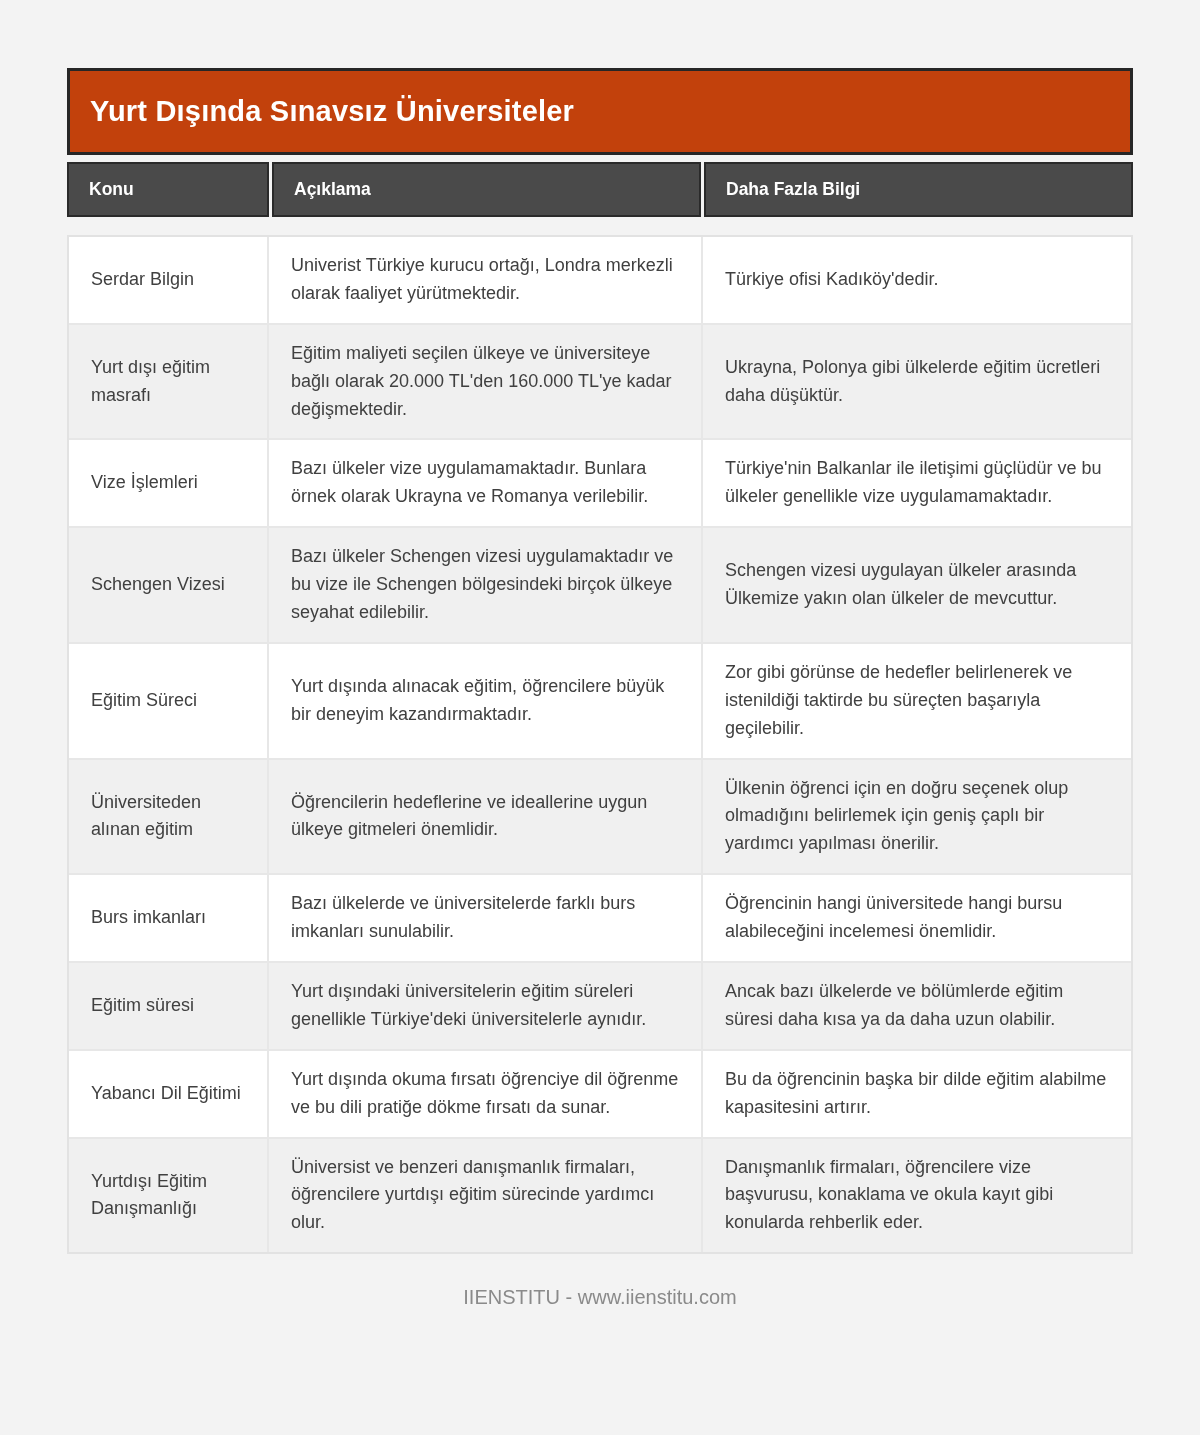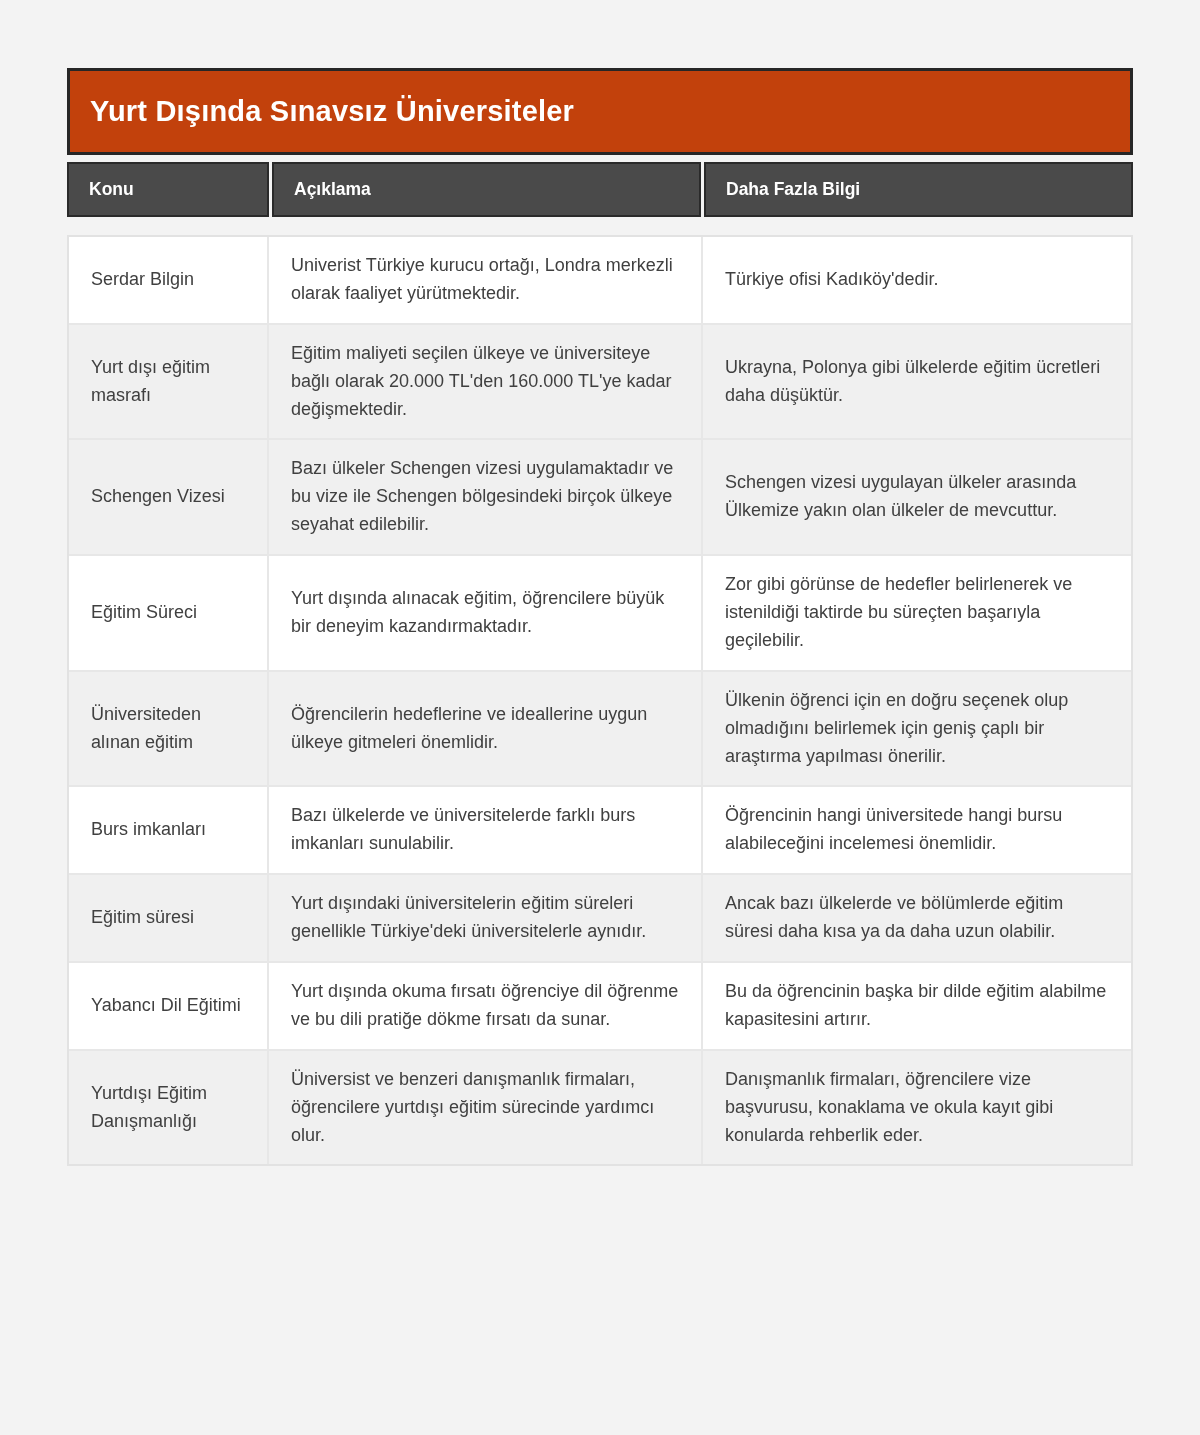--- a/index.html
+++ b/index.html
@@ -116,37 +116,42 @@
         <div class="cell c2">Univerist Türkiye kurucu ortağı, Londra merkezli olarak faaliyet yürütmektedir.</div>
         <div class="cell c3">Türkiye ofisi Kadıköy'dedir.</div>
       </div>
 
       <div class="trow alt">
         <div class="cell c1">Yurt dışı eğitim masrafı</div>
         <div class="cell c2">Eğitim maliyeti seçilen ülkeye ve üniversiteye bağlı olarak 20.000 TL'den 160.000 TL'ye kadar değişmektedir.</div>
         <div class="cell c3">Ukrayna, Polonya gibi ülkelerde eğitim ücretleri daha düşüktür.</div>
       </div>
 
+      <div class="trow">
+        <div class="cell c1">Vize İşlemleri</div>
+        <div class="cell c2">Bazı ülkeler vize uygulamamaktadır. Bunlara örnek olarak Ukrayna ve Romanya verilebilir.</div>
+        <div class="cell c3">Türkiye'nin Balkanlar ile iletişimi güçlüdür ve bu ülkeler genellikle vize uygulamamaktadır.</div>
+      </div>
 
       <div class="trow alt">
         <div class="cell c1">Schengen Vizesi</div>
         <div class="cell c2">Bazı ülkeler Schengen vizesi uygulamaktadır ve bu vize ile Schengen bölgesindeki birçok ülkeye seyahat edilebilir.</div>
         <div class="cell c3">Schengen vizesi uygulayan ülkeler arasında Ülkemize yakın olan ülkeler de mevcuttur.</div>
       </div>
 
       <div class="trow">
         <div class="cell c1">Eğitim Süreci</div>
         <div class="cell c2">Yurt dışında alınacak eğitim, öğrencilere büyük bir deneyim kazandırmaktadır.</div>
         <div class="cell c3">Zor gibi görünse de hedefler belirlenerek ve istenildiği taktirde bu süreçten başarıyla geçilebilir.</div>
       </div>
 
       <div class="trow alt">
         <div class="cell c1">Üniversiteden alınan eğitim</div>
         <div class="cell c2">Öğrencilerin hedeflerine ve ideallerine uygun ülkeye gitmeleri önemlidir.</div>
-        <div class="cell c3">Ülkenin öğrenci için en doğru seçenek olup olmadığını belirlemek için geniş çaplı bir araştırma yapılması önerilir.</div>
+        <div class="cell c3">Ülkenin öğrenci için en doğru seçenek olup olmadığını belirlemek için geniş çaplı bir yardımcı yapılması önerilir.</div>
       </div>
 
       <div class="trow">
         <div class="cell c1">Burs imkanları</div>
         <div class="cell c2">Bazı ülkelerde ve üniversitelerde farklı burs imkanları sunulabilir.</div>
         <div class="cell c3">Öğrencinin hangi üniversitede hangi bursu alabileceğini incelemesi önemlidir.</div>
       </div>
 
       <div class="trow alt">
         <div class="cell c1">Eğitim süresi</div>
@@ -162,14 +167,15 @@
 
       <div class="trow alt">
         <div class="cell c1">Yurtdışı Eğitim Danışmanlığı</div>
         <div class="cell c2">Üniversist ve benzeri danışmanlık firmaları, öğrencilere yurtdışı eğitim sürecinde yardımcı olur.</div>
         <div class="cell c3">Danışmanlık firmaları, öğrencilere vize başvurusu, konaklama ve okula kayıt gibi konularda rehberlik eder.</div>
       </div>
 
     </div>
   </div>
 
+  <div class="footer">IIENSTITU - www.iienstitu.com</div>
 
 </div>
 
 </body></html>

